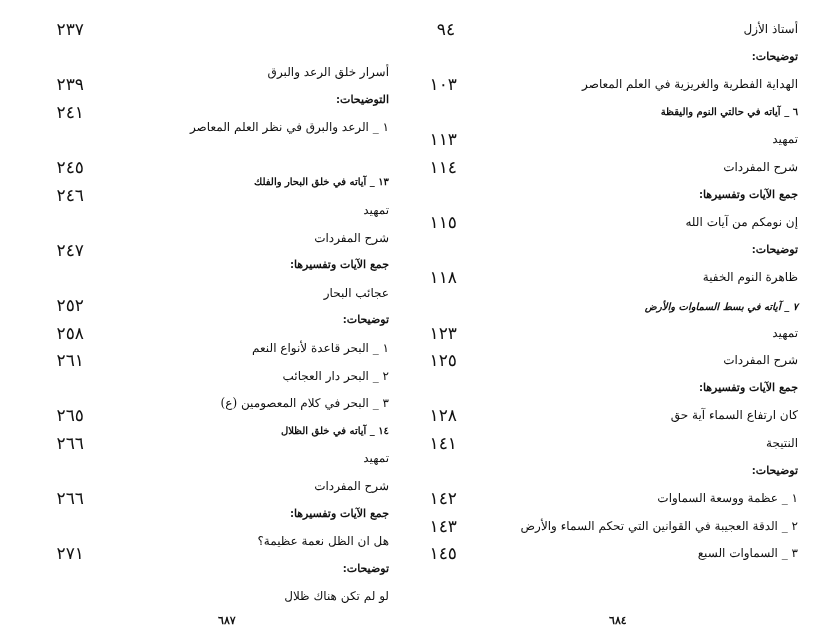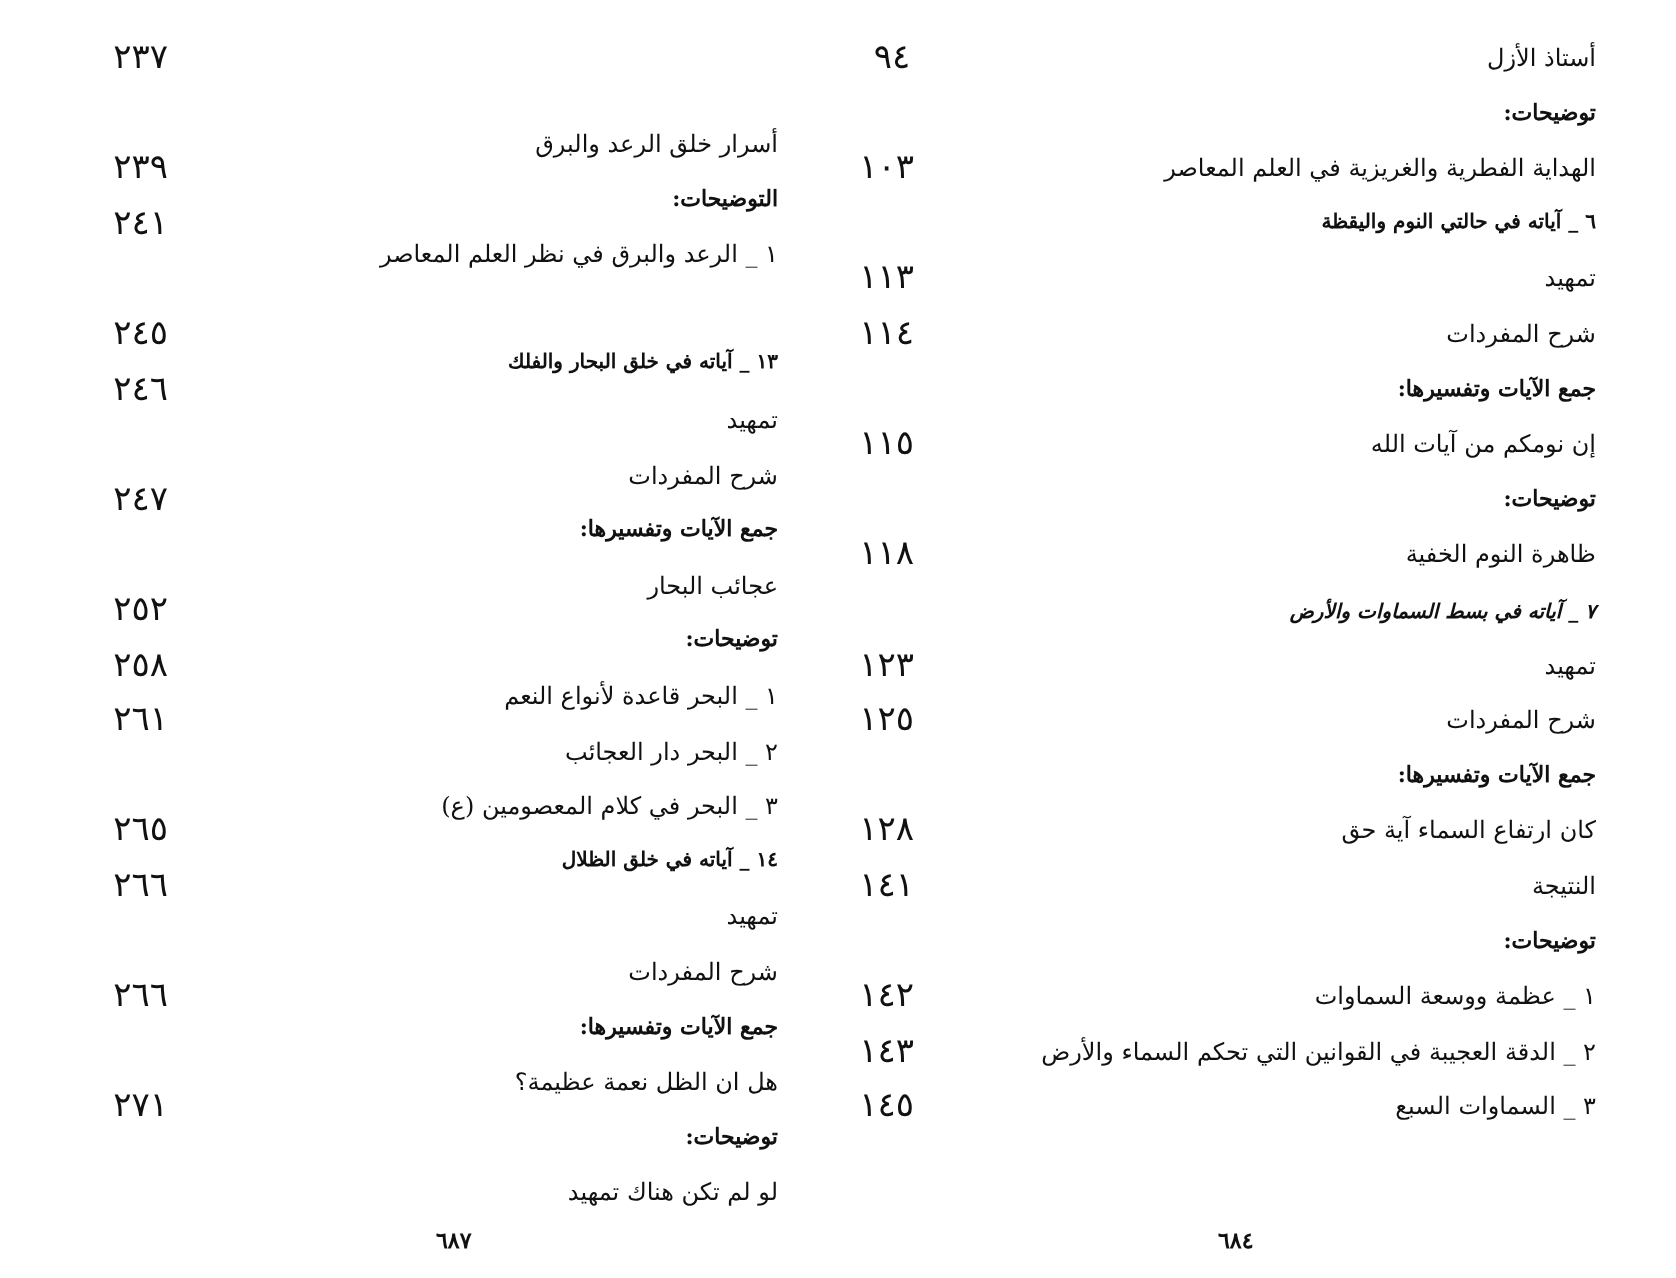--- a/index.html
+++ b/index.html
@@ -221,17 +221,17 @@
     </div>
     <div class="row" style="top: 484.2px; left: 0px; width: 100%;">
       <span class="title">هل ان الظل نعمة عظيمة؟</span>
       <span class="num">٢٦٦</span>
     </div>
     <div class="row bold" style="top: 511.8px; left: 0px; width: 100%;">
       <span class="title">توضيحات:</span>
       <span class="num"></span>
     </div>
     <div class="row" style="top: 539.4px; left: 0px; width: 100%;">
-      <span class="title">لو لم تكن هناك تمهيد</span>
+      <span class="title">لو لم تكن هناك ظلال</span>
       <span class="num">٢٧١</span>
     </div>
     <div class="folio">٦٨٧</div>
   </div>
 
 </body></html>

